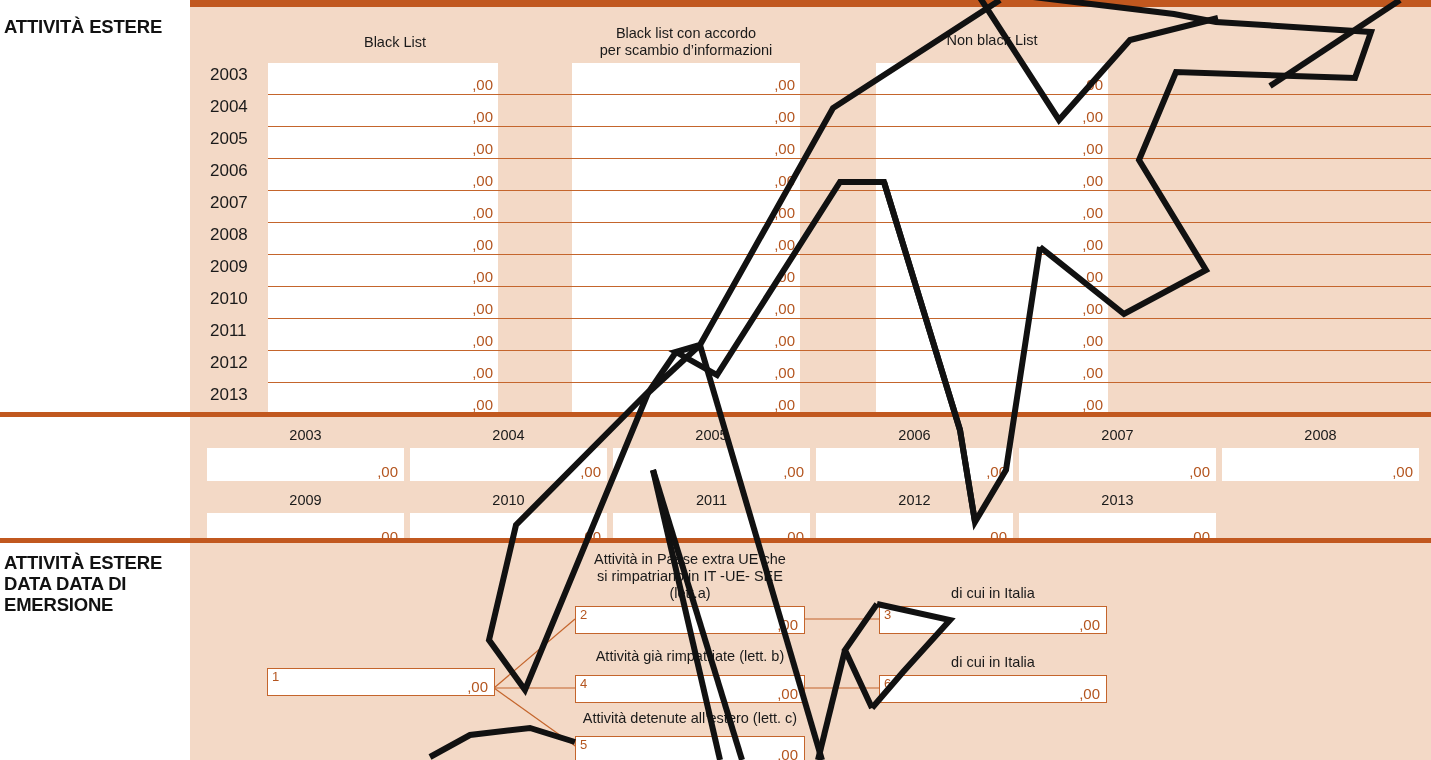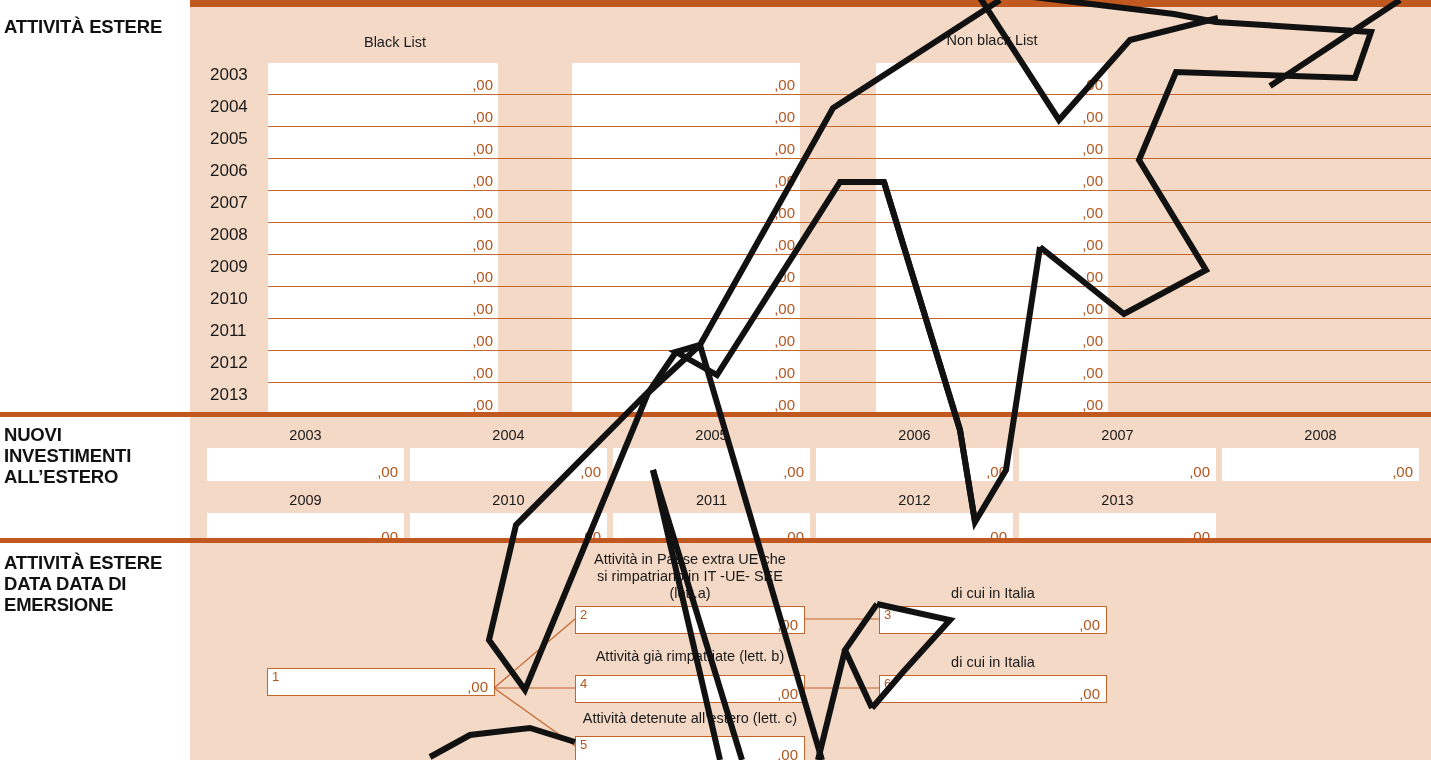--- a/index.html
+++ b/index.html
@@ -91,20 +91,24 @@
 
 <div class="stage">
 
   <div class="panel" style="left:190px;top:0px;width:1241px;height:412px;"></div>
   <div class="topbar" style="left:190px;top:0px;width:1241px;height:7px;"></div>
 
   <div class="sec-title" style="left:4px;top:16px;width:185px;">ATTIVITÀ ESTERE</div>
 
   <div class="colhead" style="left:280px;top:34px;width:230px;">Black List</div>
 
+  <div class="colhead" style="left:572px;top:25px;width:228px;">
+    <div>Black list con accordo</div>
+    <div>per scambio d’informazioni</div>
+  </div>
 
   <div class="colhead" style="left:876px;top:32px;width:232px;">Non black List</div>
 
   <div id="grid-rows">
       <div class="yearlab" style="left: 210px; top: 65px;">2003</div>
       <div class="cell" style="left: 268px; top: 63px; width: 230px; height: 31px;">
         <span class="cents">,00</span>
       </div>
       <div class="cell" style="left: 572px; top: 63px; width: 228px; height: 31px;">
         <span class="cents">,00</span>
@@ -220,25 +224,20 @@
         <span class="cents">,00</span>
       </div>
       <div class="cell" style="left: 876px; top: 383px; width: 232px; height: 31px;">
         <span class="cents">,00</span>
       </div>
     </div>
 
   <div class="rule" style="left:0px;top:412px;width:1431px;height:5px;"></div>
   <div class="panel" style="left:190px;top:417px;width:1241px;height:121px;"></div>
 
-  <div class="sec-title" style="left:4px;top:424px;width:185px;">
-    <div>NUOVI</div>
-    <div>INVESTIMENTI</div>
-    <div>ALL’ESTERO</div>
-  </div>
 
   <div id="nuovi-row-1">
       <div class="ylabel" style="left: 207px; top: 427px; width: 197px;">2003</div>
       <div class="ybox" style="left: 207px; top: 448px; width: 197px; height: 33px;">
         <span class="cents">,00</span>
       </div>
       <div class="ylabel" style="left: 410px; top: 427px; width: 197px;">2004</div>
       <div class="ybox" style="left: 410px; top: 448px; width: 197px; height: 33px;">
         <span class="cents">,00</span>
       </div>

